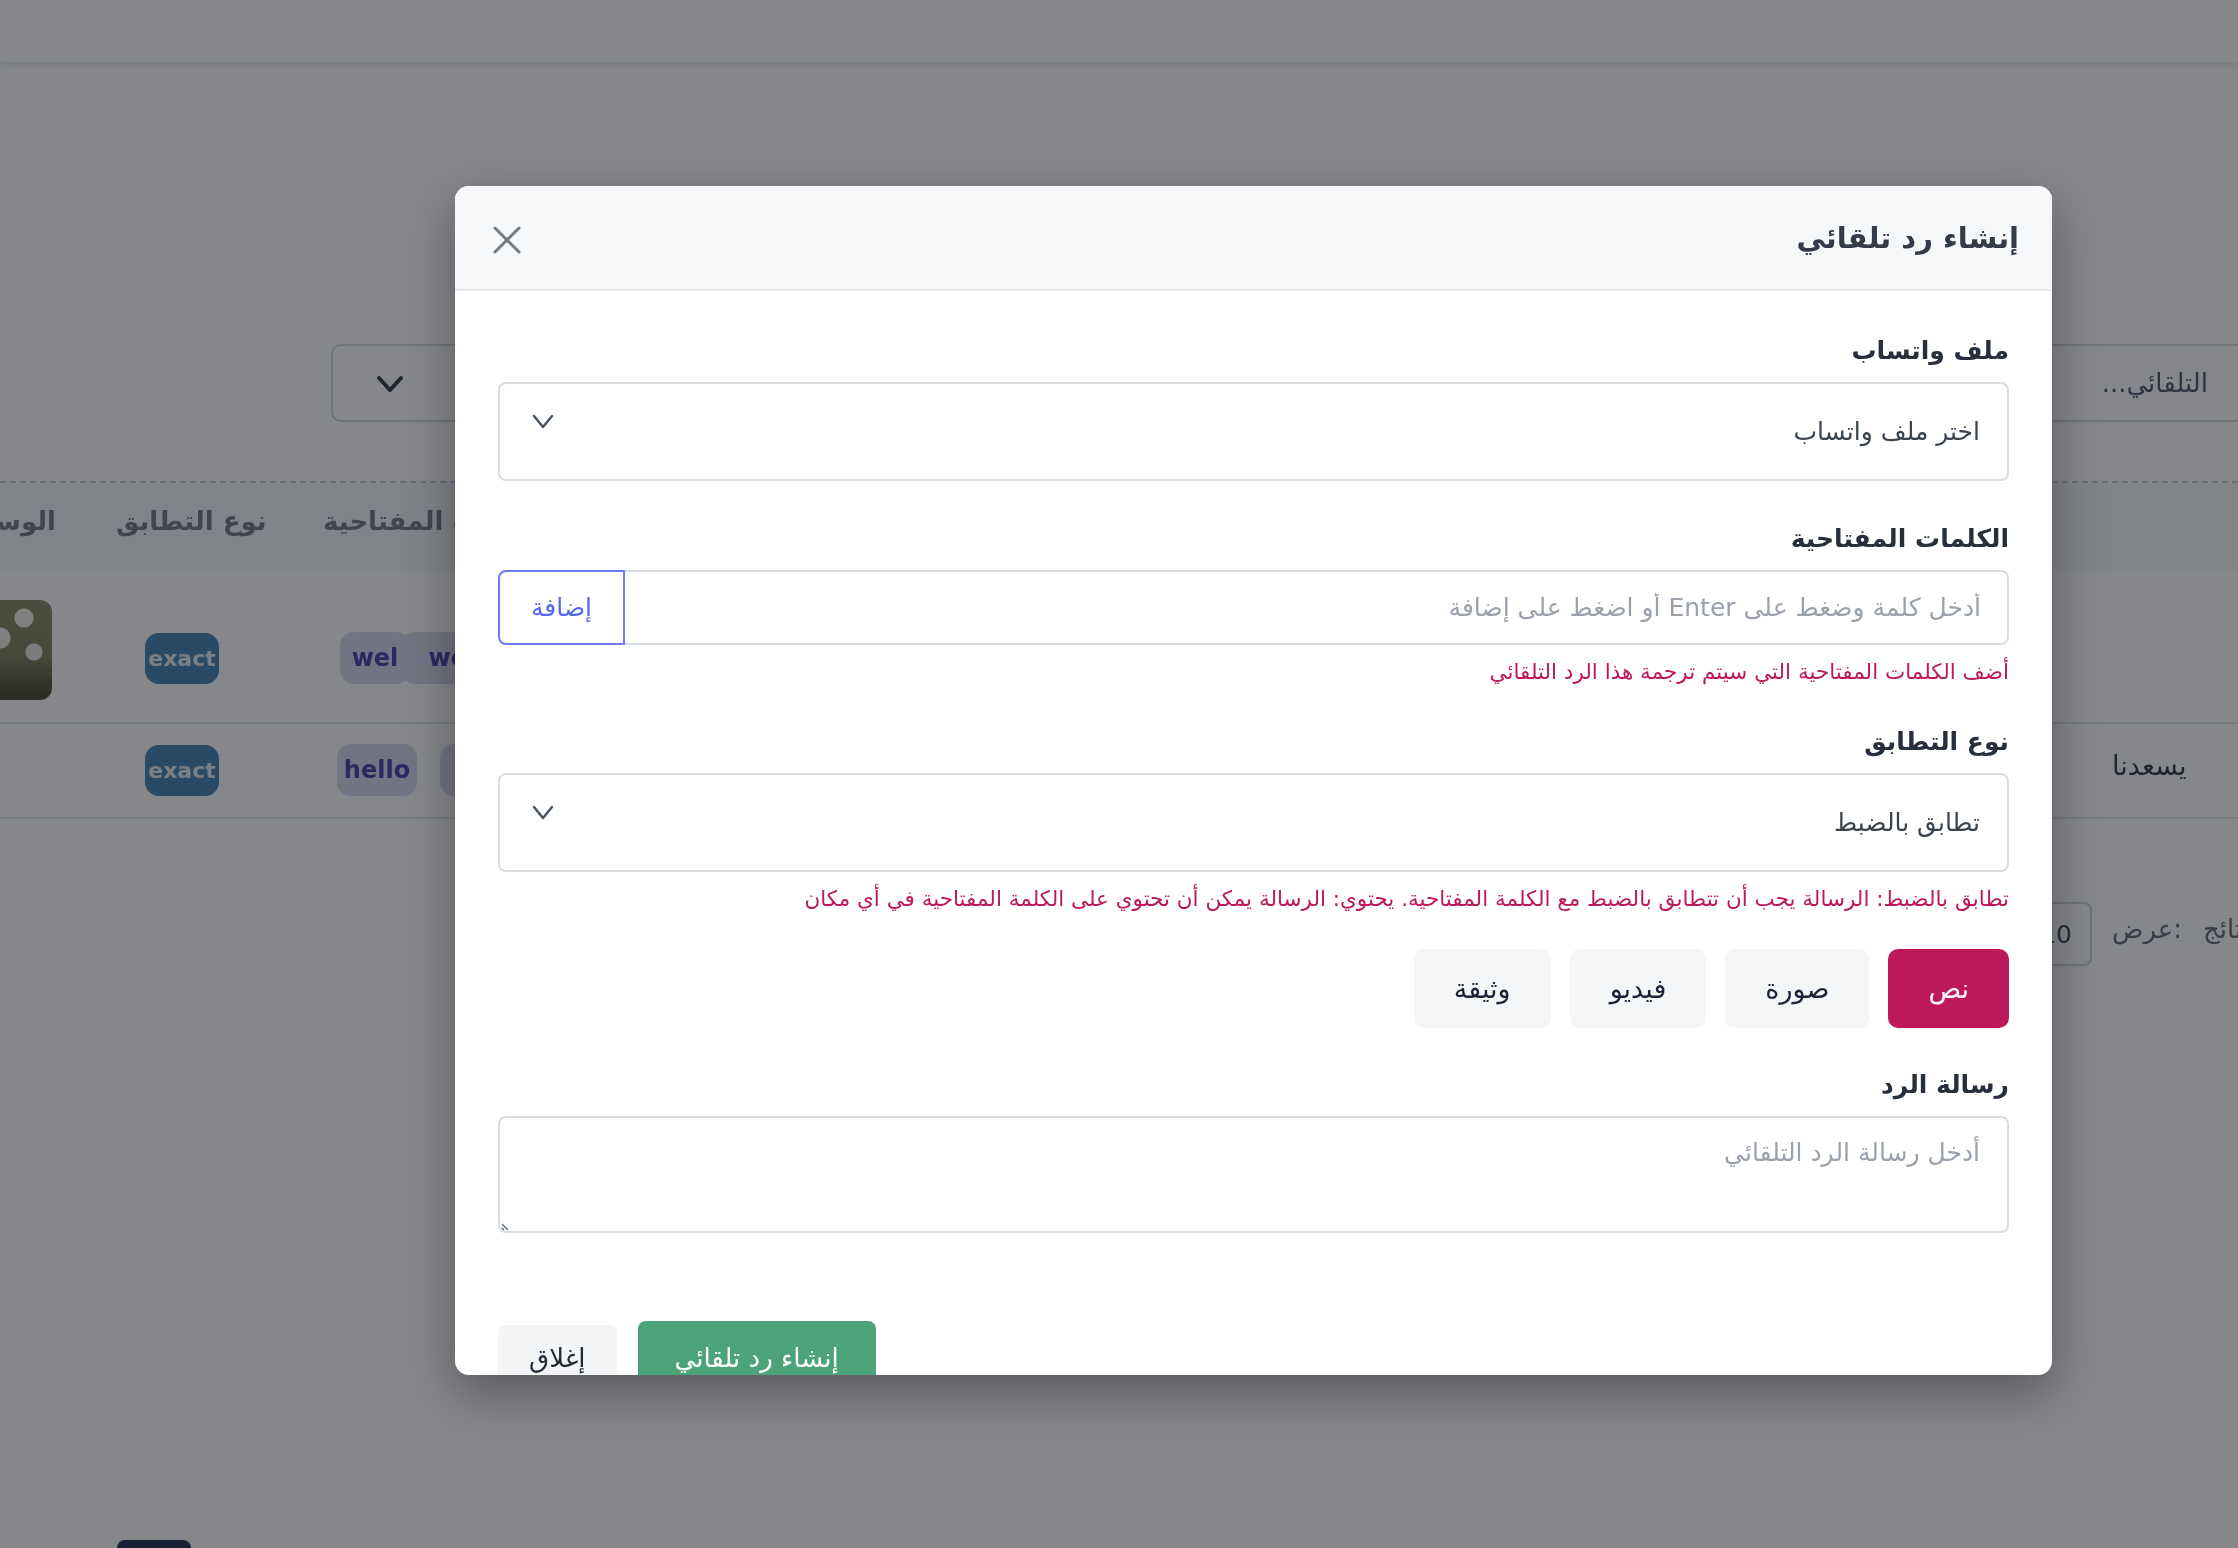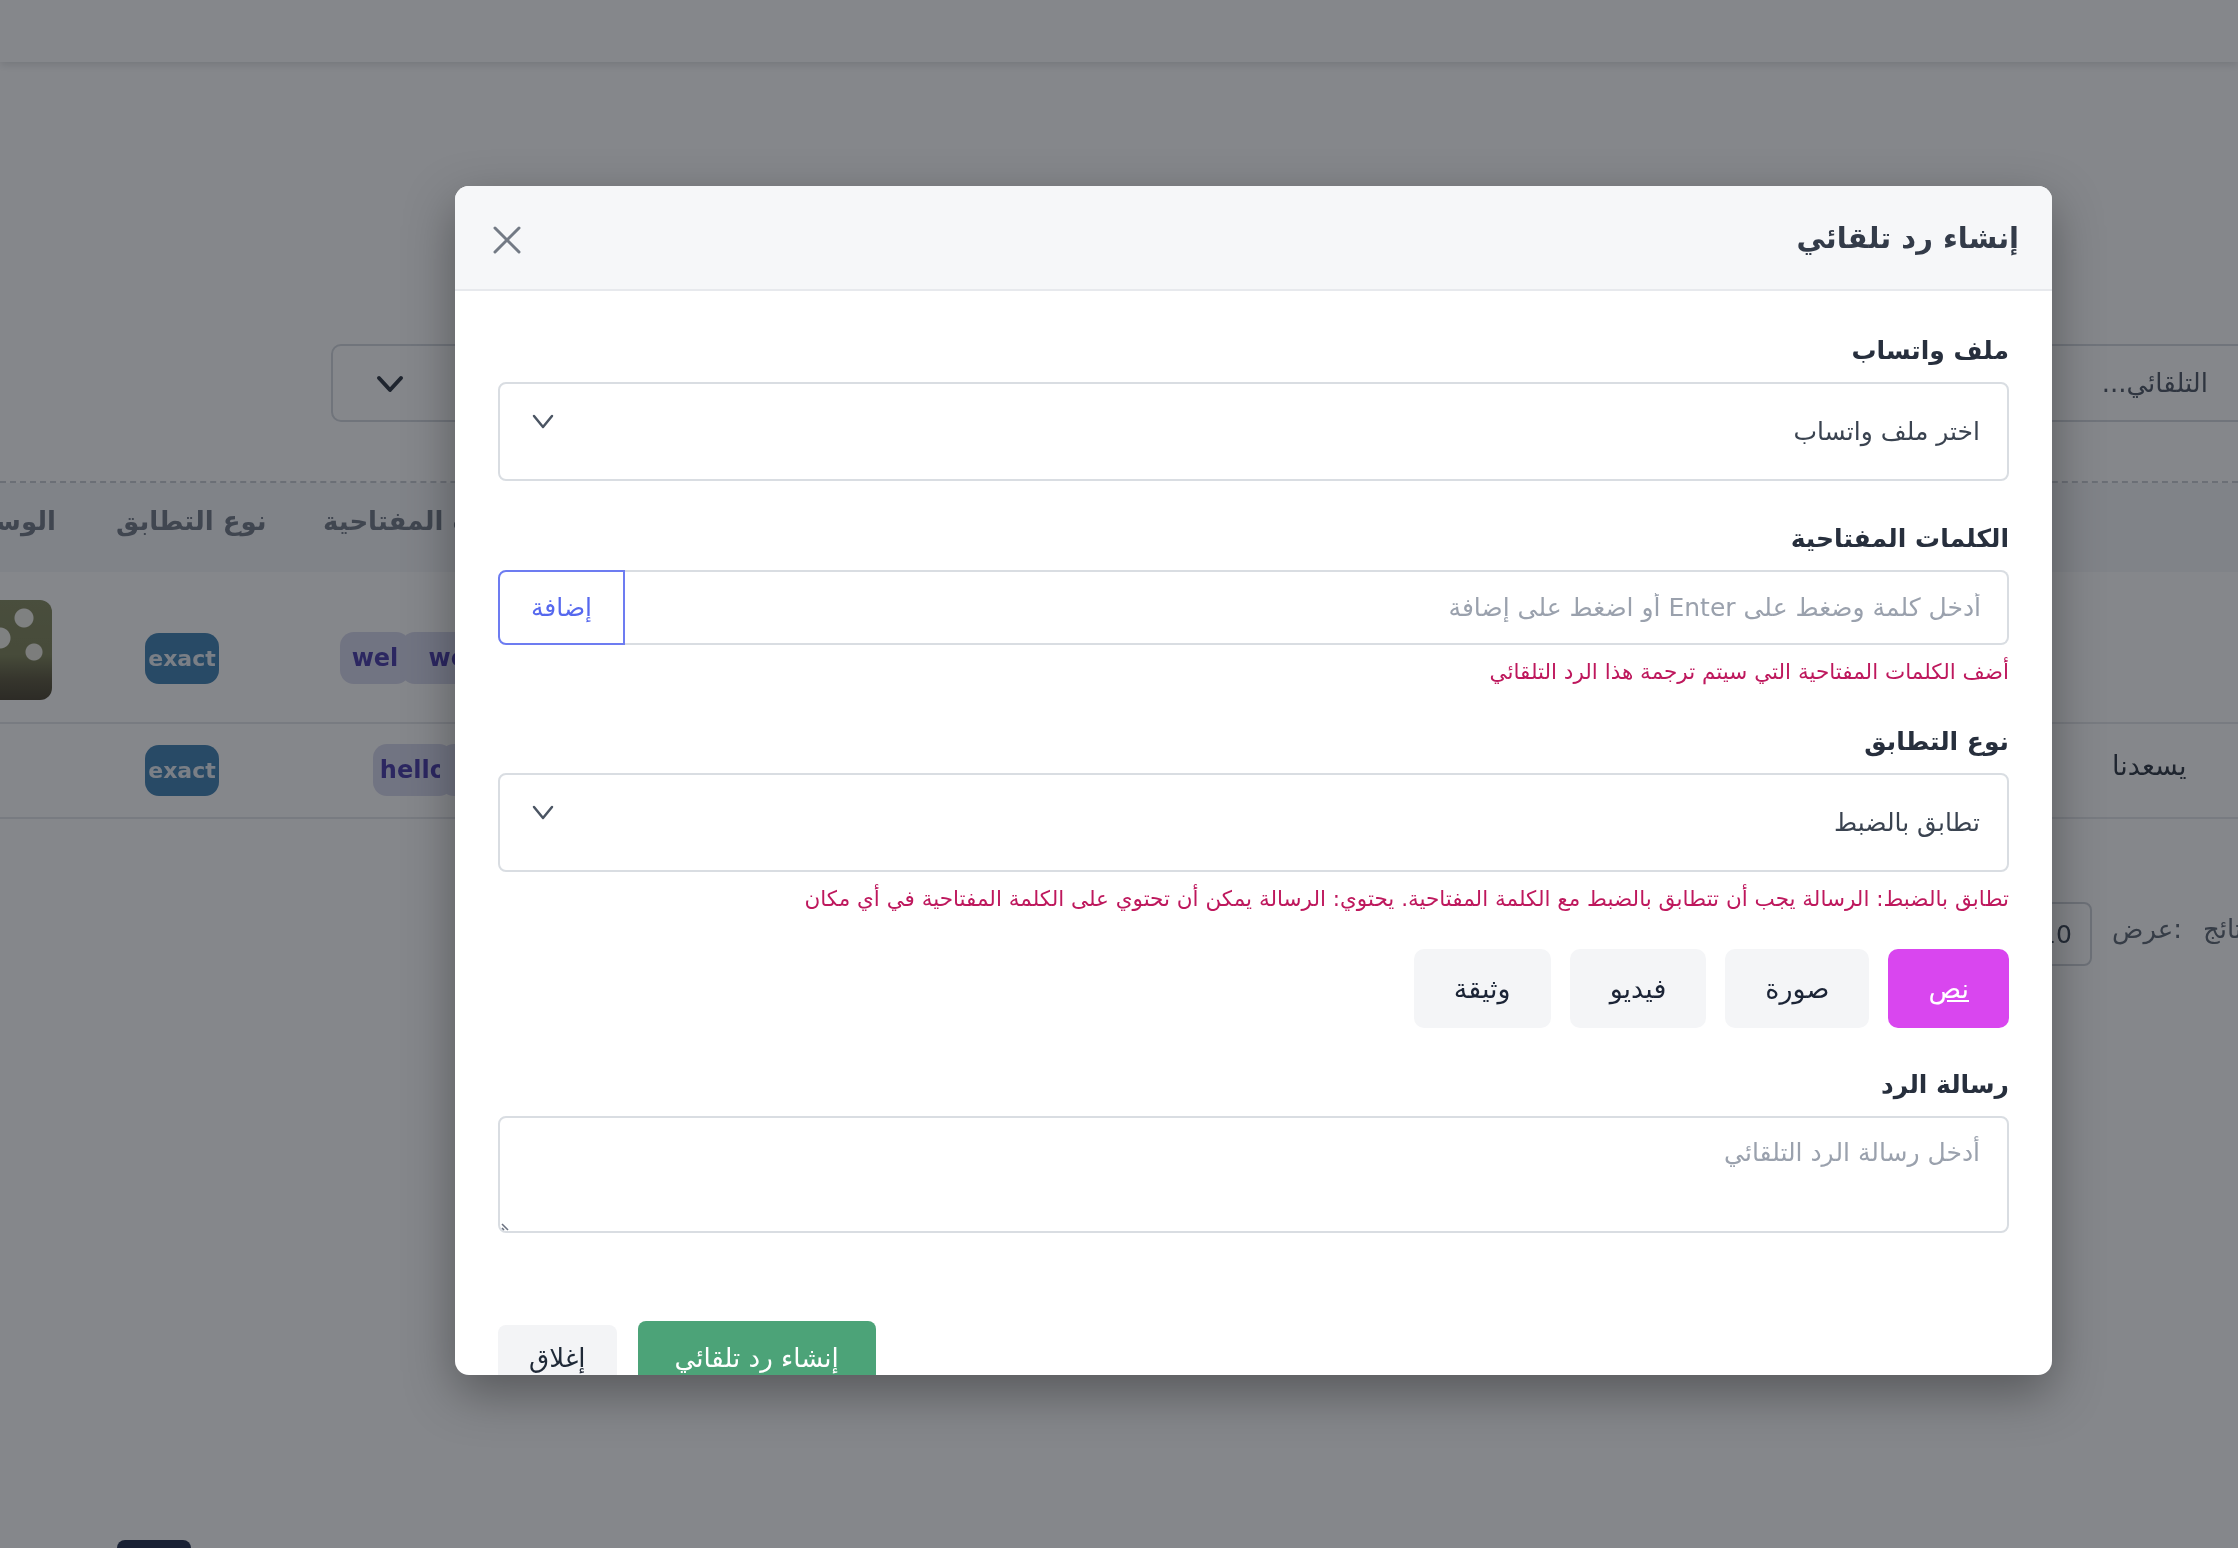--- a/index.html
+++ b/index.html
@@ -59,21 +59,21 @@
   .kw-input { flex:1; height:75px; border:2px solid #d9dde2; border-left:none; border-radius:0 8px 8px 0;
               font-family:"DejaVu Sans", sans-serif; font-size:25px; color:#3a4350; padding:0 26px;
               direction:rtl; outline:none; }
   .kw-input::placeholder { color:#9aa1ad; }
   .kw-add { width:127px; height:75px; border:2px solid #6d7cf1; border-radius:8px 0 0 8px; background:#fff;
             color:#5668ee; font-size:25px; cursor:pointer; font-family:"DejaVu Sans", sans-serif; }
   .helper { font-size:21.5px; color:#be185d; margin-top:14px; }
   .tabs { display:flex; direction:rtl; gap:19px; margin:38px 0 42px 0; }
   .tab { height:79px; padding:0 40px; border-radius:10px; background:#f4f5f7; border:none; cursor:pointer;
          font-family:"DejaVu Sans", sans-serif; font-size:27px; color:#1b2436; display:flex; align-items:center; }
-  .tab.selected { background:#d946ef; color:#ffffff;text-decoration:underline; }
+  .tab.selected { background:#be185d; color:#ffffff; }
   .ta-wrap { position:relative; }
   .reply-ta { width:100%; height:117px; border:2px solid #d9dde2; border-radius:8px; resize:none;
               font-family:"DejaVu Sans", sans-serif; font-size:25px; color:#3a4350; padding:20px 27px;
               direction:rtl; outline:none; }
   .reply-ta::placeholder { color:#9aa1ad; }
   .ta-grip { position:absolute; left:3px; bottom:6px; width:16px; height:16px; pointer-events:none; }
   .modal-footer { display:flex; direction:rtl; justify-content:flex-end; align-items:center; gap:21px;
                   padding:0 43px; margin-top:84px; }
   .btn-submit { height:74px; padding:0 37px; background:#4ca378; color:#ffffff; border:none; border-radius:8px;
                 font-family:"DejaVu Sans", sans-serif; font-size:26px; cursor:pointer; }
@@ -102,21 +102,21 @@
   <div class="th-label" style="left:116px;">نوع التطابق</div>
   <div class="th-label" style="left:323px;">الكلمات المفتاحية</div>
 
   <div class="thumb"></div>
   <div class="badge" style="left:145px; top:633px;">exact</div>
   <div class="chip" style="left:324px; top:632px; width:70px;margin-left:16px;">wel</div>
   <div class="chip" style="left:401px; top:632px; width:116px;">welc</div>
   <div class="row-divider" style="top:722px;"></div>
 
   <div class="badge" style="left:145px; top:745px;">exact</div>
-  <div class="chip" style="left:337px; top:744px; width:80px;margin-left:36px;">hello</div>
+  <div class="chip" style="left:337px; top:744px; width:80px;">hello</div>
   <div class="chip" style="left:440px; top:744px; width:70px;"></div>
   <div class="reply-frag">يسعدنا</div>
   <div class="row-divider" style="top:817px;"></div>
 
   <div class="pg-size">10</div>
   <div class="pg-show">عرض:</div>
   <div class="pg-results">النتائج</div>
 
   <div class="bottom-peek"></div>
 </div>

